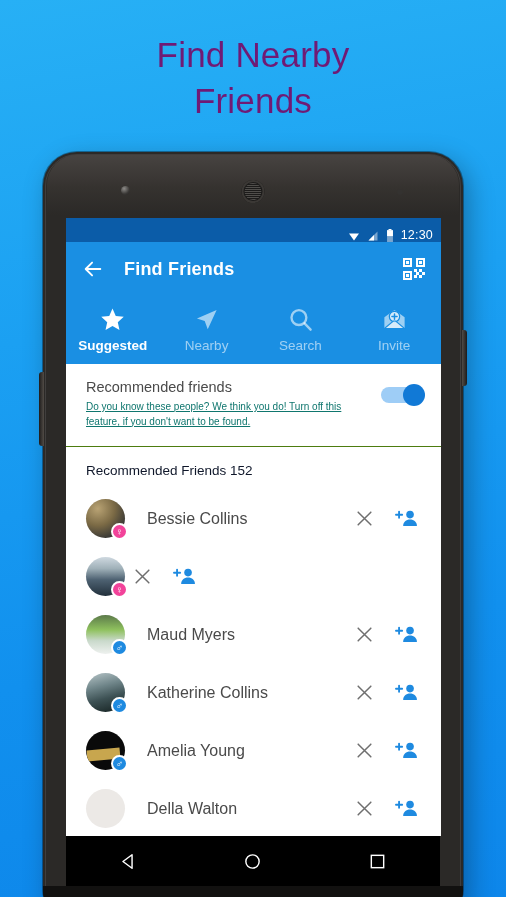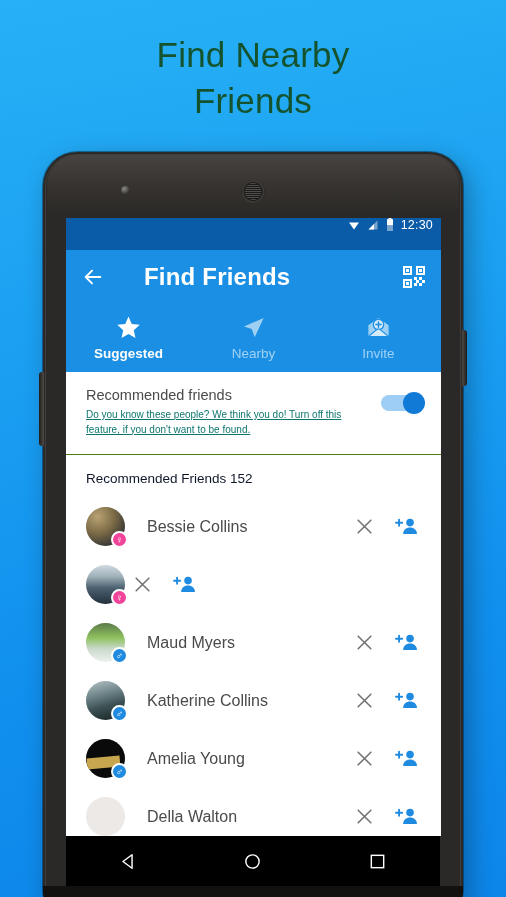--- a/index.html
+++ b/index.html
@@ -8,21 +8,21 @@
     font-family: "Liberation Sans", sans-serif;
     background: linear-gradient(170deg, #27b0f5 0%, #1ba0f2 35%, #1190ee 70%, #0d86ea 100%);
     overflow:hidden;
     position:relative;
   }
 
   
   .promo {
     position:absolute; top:32px; left:0; right:0;
     text-align:center;
-    color:#14532d;
+    color:#701a75;
     font-size:35px;
     font-weight:300;
     line-height:1.32;
     letter-spacing:0.2px;
   }
   .promo .l2 { display:block; }
 
   
   .device {
     position:absolute;
@@ -77,42 +77,42 @@
   }
 
   
   .screen {
     position:absolute; left:23px; top:66px; width:375px; height:618px;
     background:#ffffff; overflow:hidden;
   }
 
   
   .statusbar{
-    height:32px; background:#0b5ca8; color:#ffffff;
-    display:flex; align-items:flex-start; justify-content:flex-end;
+    height:24px; background:#0b5ca8; color:#ffffff;
+    display:flex; align-items:flex-end; justify-content:flex-end;
     padding-right:8px; gap:7px;
     font-size:12.5px;
   }
   .sb-icons{ display:flex; align-items:center; gap:7px; }
   .ic-wifi{ width:12px;height:12px; }
   .ic-sig{ width:12px;height:12px; }
   .ic-bat{ width:8px;height:13px; }
   .sb-time{ font-size:12.5px; letter-spacing:.2px; }
 
   
   .appbar{
     background:#1a8fe3;
     height:54px;
     display:flex; align-items:center;
     padding:0 14px;
     color:#fff;
   }
   .back-btn{ width:26px;height:26px; display:flex;align-items:center;justify-content:center; cursor:pointer;}
   .appbar-title{
-    font-size:24px; font-weight:bold; margin-left:38px; letter-spacing:.2px; flex:1;
+    font-size:18px; font-weight:bold; margin-left:18px; letter-spacing:.2px; flex:1;
   }
   .qr-btn{ width:26px;height:26px; display:flex;align-items:center;justify-content:center; cursor:pointer; }
 
   
   .tabs{
     background:#1a8fe3;
     display:flex; height:68px;
     padding-bottom:2px;
   }
   .tab{
@@ -276,20 +276,27 @@
         <span class="tlabel">Suggested</span>
       </div>
 
       <div class="tab">
         <svg width="27" height="27" viewBox="0 0 24 24">
           <path d="M21 3.6 L3.5 11.2 L10.4 13.4 L13.1 20.6 Z" fill="currentColor"></path>
         </svg>
         <span class="tlabel">Nearby</span>
       </div>
 
+      <div class="tab">
+        <svg width="27" height="27" viewBox="0 0 24 24">
+          <circle cx="10.6" cy="10.3" r="6.6" fill="none" stroke="currentColor" stroke-width="2.1"></circle>
+          <path d="M15.6 15.4 L21 21" stroke="currentColor" stroke-width="2.1" stroke-linecap="round"></path>
+        </svg>
+        <span class="tlabel">Search</span>
+      </div>
 
       <div class="tab">
         <svg width="27" height="27" viewBox="0 0 24 24">
           <path d="M3 10 L12 3.5 L21 10 L21 20 L3 20 Z" fill="currentColor"></path>
           <circle cx="12" cy="9.4" r="4.6" fill="currentColor" stroke="#1a8fe3" stroke-width="1.1"></circle>
           <path d="M12 7.1 V11.7 M9.7 9.4 H14.3" stroke="#1a8fe3" stroke-width="1.3" stroke-linecap="round"></path>
           <path d="M3 20 L11 13.4 L13 13.4 L21 20 Z" fill="currentColor" stroke="#1a8fe3" stroke-width=".9"></path>
         </svg>
         <span class="tlabel">Invite</span>
       </div>

